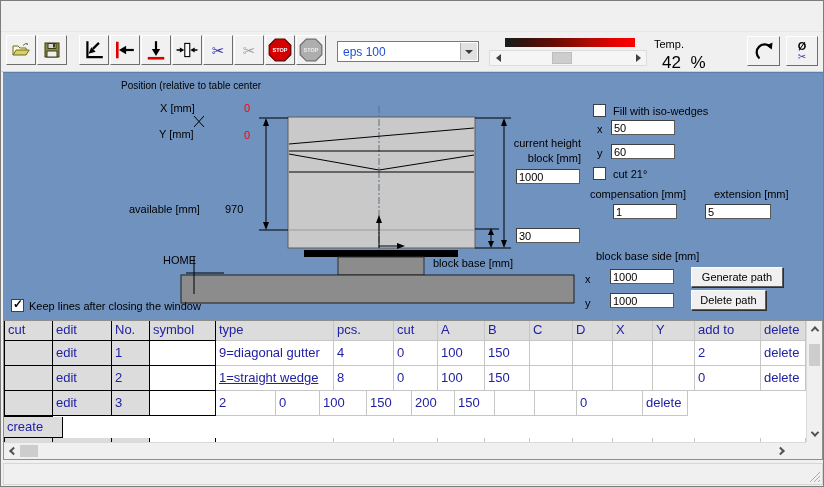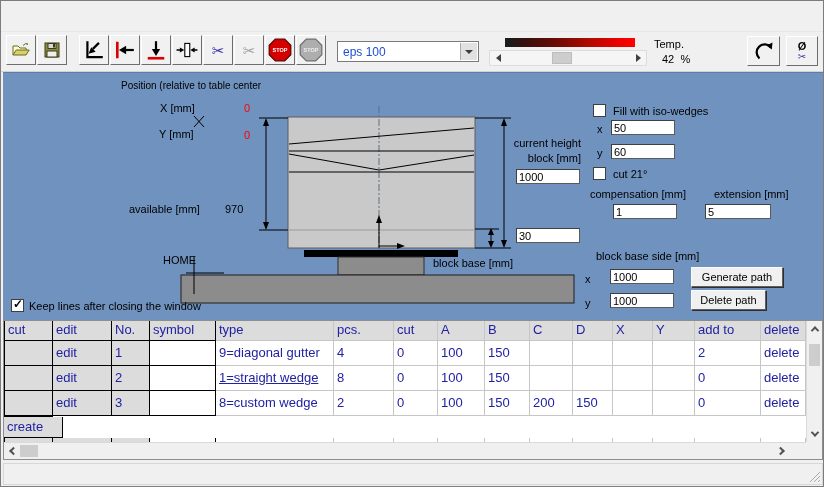--- a/index.html
+++ b/index.html
@@ -39,21 +39,21 @@
 
   .gradientbar { position:absolute; left:504px; top:6px; width:130px; height:9px;
     background:linear-gradient(90deg,#141f1e 0%,#34100d 15%,#6d0b05 40%,#b00a01 65%,#e70000 85%,#ff0000 100%); }
   .slider { position:absolute; left:488px; top:18px; width:158px; height:16px; background:#f5f5f5;
             border:1px solid #dcdcdc; }
   .sl-btn { position:absolute; top:0; width:16px; height:14px; display:flex; align-items:center; justify-content:center; }
   .tri-l { width:0; height:0; border-top:4px solid transparent; border-bottom:4px solid transparent; border-right:5px solid #404040; }
   .tri-r { width:0; height:0; border-top:4px solid transparent; border-bottom:4px solid transparent; border-left:5px solid #404040; }
   .sl-thumb { position:absolute; left:62px; top:1px; width:20px; height:12px; background:#cdcdcd; border:1px solid #bdbdbd; }
   .temp-label { position:absolute; left:653px; top:6px; font-size:11px; color:#000; }
-  .temp-value { position:absolute; left:661px; top:21px; font-size:11px; color:#000; }
+  .temp-value { position:absolute; left:661px; top:21px; font-size:17px; color:#000; }
 
   
   .panel { position:absolute; left:2px; top:71px; width:820px; height:248px; background:#7092BE;
            border-top:1px solid #5d7ea8; }
   .panel svg.diagram { position:absolute; left:0; top:0; }
   .plabel { position:absolute; font-size:11px; color:#000; white-space:nowrap; }
   .plabel.small { font-size:10px; }
   .pred { color:#ff0000; }
   .pinput { position:absolute; height:15px; background:#fff; border:1px solid #5a5a5a;
             border-top-color:#3f3f3f; border-left-color:#3f3f3f;
@@ -341,21 +341,20 @@
           <div class="gcell" style="width: 40px; line-height: 23px;"></div>
           <div class="gcell" style="width: 42px; line-height: 23px;"></div>
           <div class="gcell" style="width: 66px; line-height: 23px;">0</div>
           <div class="gcell" style="width: 45px; line-height: 23px;">delete</div>
         </div>
         <div class="grow" style="height: 25px;">
           <div class="gcell dark first graybg" style="width: 49px; line-height: 23px;"></div>
           <div class="gcell dark graybg" style="width: 59px; line-height: 23px;">edit</div>
           <div class="gcell dark graybg" style="width: 38px; line-height: 23px;">3</div>
           <div class="gcell dark" style="width: 66px; line-height: 23px;"></div>
-          <div class="gcell" style="width: 118px; line-height: 23px;">8=custom wedge</div>
           <div class="gcell" style="width: 60px; line-height: 23px;">2</div>
           <div class="gcell" style="width: 44px; line-height: 23px;">0</div>
           <div class="gcell" style="width: 47px; line-height: 23px;">100</div>
           <div class="gcell" style="width: 45px; line-height: 23px;">150</div>
           <div class="gcell" style="width: 43px; line-height: 23px;">200</div>
           <div class="gcell" style="width: 40px; line-height: 23px;">150</div>
           <div class="gcell" style="width: 40px; line-height: 23px;"></div>
           <div class="gcell" style="width: 42px; line-height: 23px;"></div>
           <div class="gcell" style="width: 66px; line-height: 23px;">0</div>
           <div class="gcell" style="width: 45px; line-height: 23px;">delete</div>

